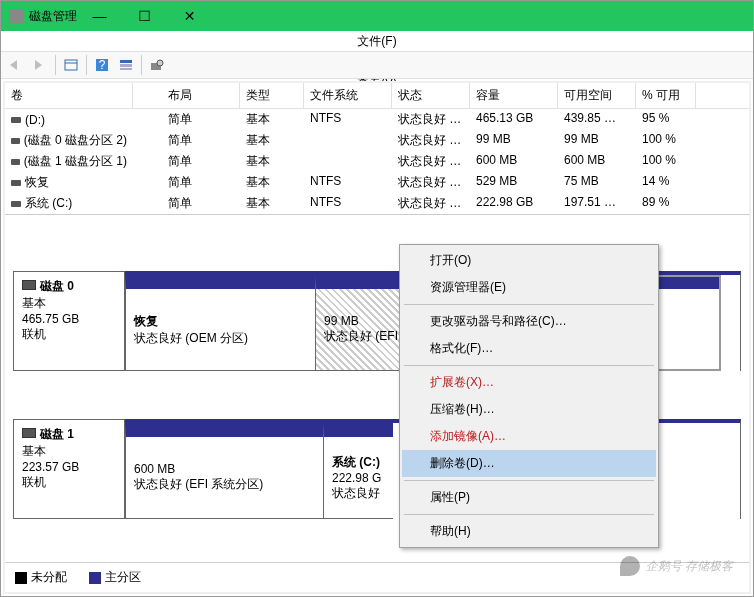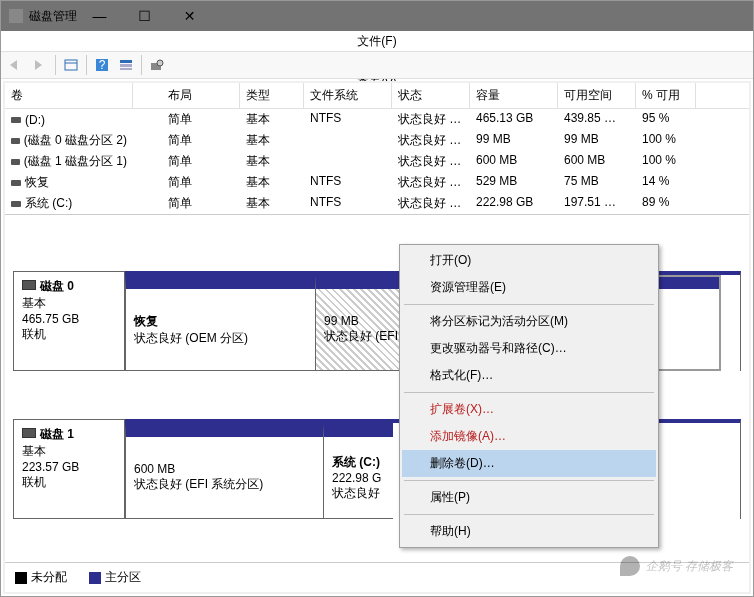--- a/index.html
+++ b/index.html
@@ -1,18 +1,18 @@
 <!DOCTYPE html>
 <html><head>
 <meta charset="utf-8">
 <style>
 * { box-sizing: border-box; margin: 0; padding: 0; font-family: "Microsoft YaHei", "Segoe UI", sans-serif; font-size: 12px; }
 body { background: #fff; }
 .window { width: 754px; height: 597px; border: 1px solid #999; display: flex; flex-direction: column; position: relative; background: #fff; }
-.titlebar { height: 30px; display: flex; align-items: center; padding: 0 13px 0 8px; background: #737373; }
+.titlebar { height: 30px; display: flex; align-items: center; padding: 0 13px 0 8px; background: #22c55e; }
 .titlebar-icon { width: 14px; height: 14px; background: #888; margin-right: 6px; }
 .win-controls { display: flex; }
 .win-btn { width: 45px; height: 30px; display: flex; align-items: center; justify-content: center; font-size: 14px; cursor: pointer; }
 .menubar { height: 20px; display: flex; align-items: center; padding: 0 4px; border-bottom: 1px solid transparent; flex-direction: column; }
 .menu-item { padding: 2px 8px; cursor: default; }
 .toolbar { height: 28px; display: flex; align-items: center; padding: 0 4px; border-top: 1px solid #e0e0e0; border-bottom: 1px solid #e0e0e0; gap: 2px; background: #f8f8f8; }
 .tool-btn { width: 22px; height: 22px; display: flex; align-items: center; justify-content: center; border: 1px solid transparent; cursor: pointer; }
 .tool-btn.disabled { opacity: .35; }
 .tool-sep { width: 1px; height: 20px; background: #ccc; margin: 0 2px; }
 .content { flex: 1; display: flex; flex-direction: column; background: #fff; border: 2px solid #f0f0f0; margin: 2px; overflow: hidden; }
@@ -234,25 +234,25 @@
     <div class="legend">
       <span><span class="leg-box leg-black"></span><span>未分配</span></span>
       <span><span class="leg-box leg-blue"></span><span>主分区</span></span>
     </div>
   </div>
 
   <div class="ctx">
     <div class="ctx-item">打开(O)</div>
     <div class="ctx-item">资源管理器(E)</div>
     <div class="ctx-sep"></div>
-    <div class="ctx-item">将分区标记为活动分区(M)</div>
     <div class="ctx-item">更改驱动器号和路径(C)…</div>
     <div class="ctx-item">格式化(F)…</div>
     <div class="ctx-sep"></div>
     <div class="ctx-item disabled">扩展卷(X)…</div>
+    <div class="ctx-item">压缩卷(H)…</div>
     <div class="ctx-item disabled">添加镜像(A)…</div>
     <div class="ctx-item hl">删除卷(D)…</div>
     <div class="ctx-sep"></div>
     <div class="ctx-item">属性(P)</div>
     <div class="ctx-sep"></div>
     <div class="ctx-item">帮助(H)</div>
   </div>
 
   <div class="wm">
     <span class="wm-icon"></span>

